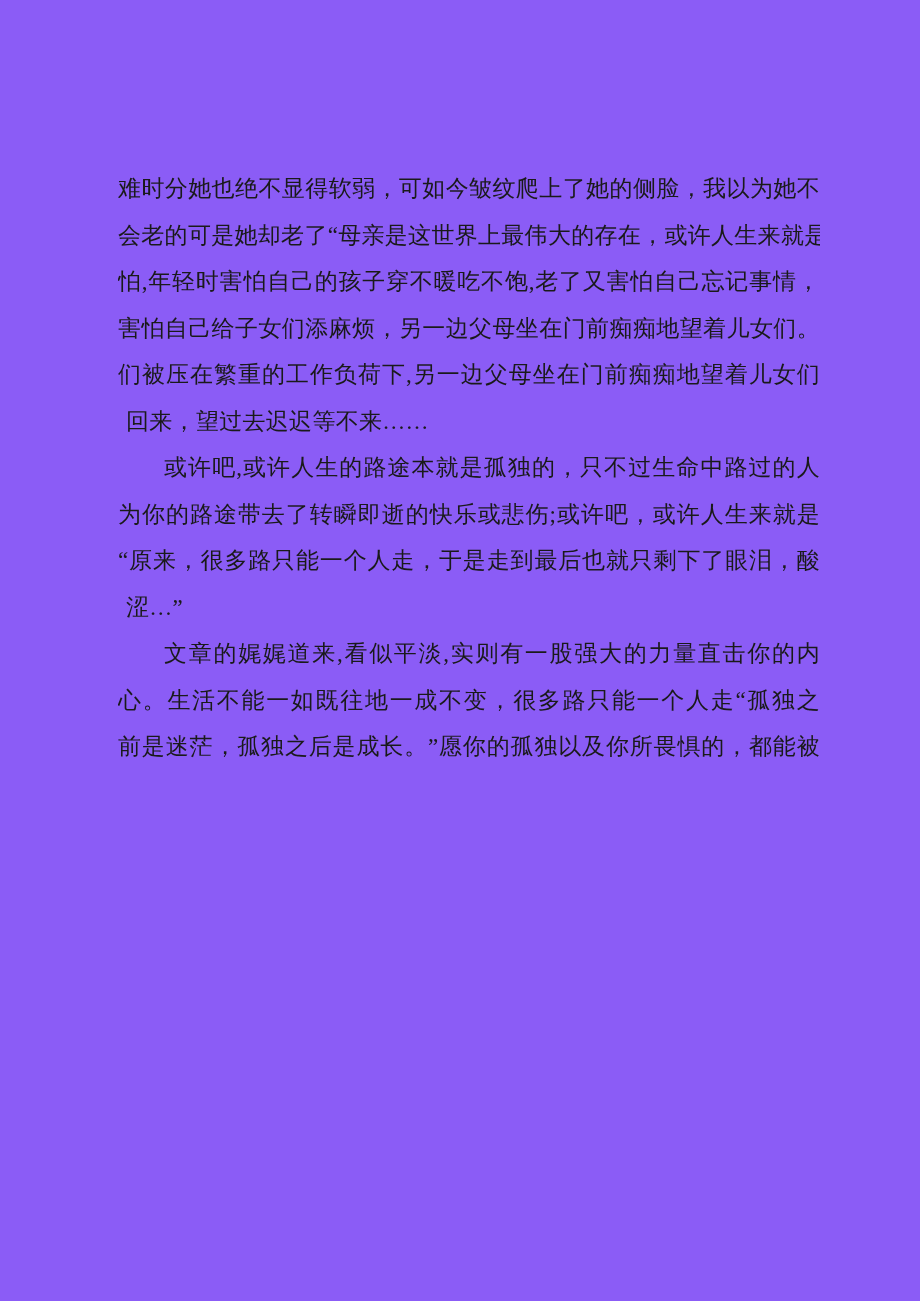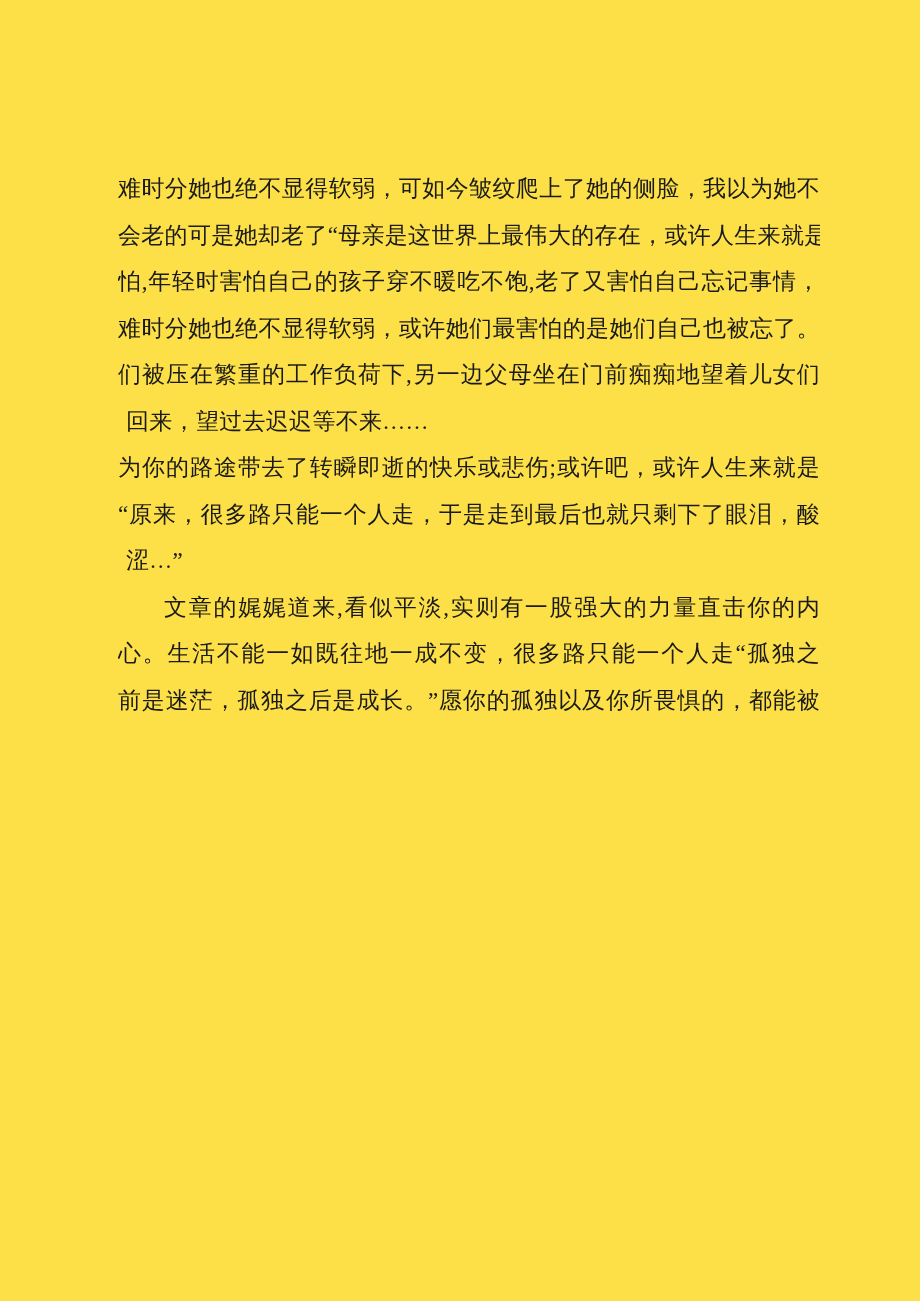--- a/index.html
+++ b/index.html
@@ -50,31 +50,32 @@
     text-align-last: left;
     margin-left: 8px;
   }
   .doc-line.indent {
     text-indent: 2em;
   }
 </style>
 </head>
 <body>
 
-<div class="doc-page" style="background: #fde047;">
+<div class="doc-page" style="background: #8b5cf6;">
   <div class="text-block" style="color: rgb(26, 26, 26);">
       <div class="paragraph">
         <div class="doc-line">难时分她也绝不显得软弱，可如今皱纹爬上了她的侧脸，我以为她不</div>
         <div class="doc-line">会老的可是她却老了“母亲是这世界上最伟大的存在，或许人生来就是</div>
         <div class="doc-line">怕,年轻时害怕自己的孩子穿不暖吃不饱,老了又害怕自己忘记事情，</div>
-        <div class="doc-line">难时分她也绝不显得软弱，或许她们最害怕的是她们自己也被忘了。</div>
+        <div class="doc-line">害怕自己给子女们添麻烦，另一边父母坐在门前痴痴地望着儿女们。</div>
         <div class="doc-line">们被压在繁重的工作负荷下,另一边父母坐在门前痴痴地望着儿女们</div>
         <div class="doc-line last">回来，望过去迟迟等不来……</div>
       </div>
       <div class="paragraph">
+        <div class="doc-line indent">或许吧,或许人生的路途本就是孤独的，只不过生命中路过的人</div>
         <div class="doc-line">为你的路途带去了转瞬即逝的快乐或悲伤;或许吧，或许人生来就是</div>
         <div class="doc-line">“原来，很多路只能一个人走，于是走到最后也就只剩下了眼泪，酸</div>
         <div class="doc-line last">涩…”</div>
       </div>
       <div class="paragraph">
         <div class="doc-line indent">文章的娓娓道来,看似平淡,实则有一股强大的力量直击你的内</div>
         <div class="doc-line">心。生活不能一如既往地一成不变，很多路只能一个人走“孤独之</div>
         <div class="doc-line">前是迷茫，孤独之后是成长。”愿你的孤独以及你所畏惧的，都能被</div>
       </div>
     </div>

